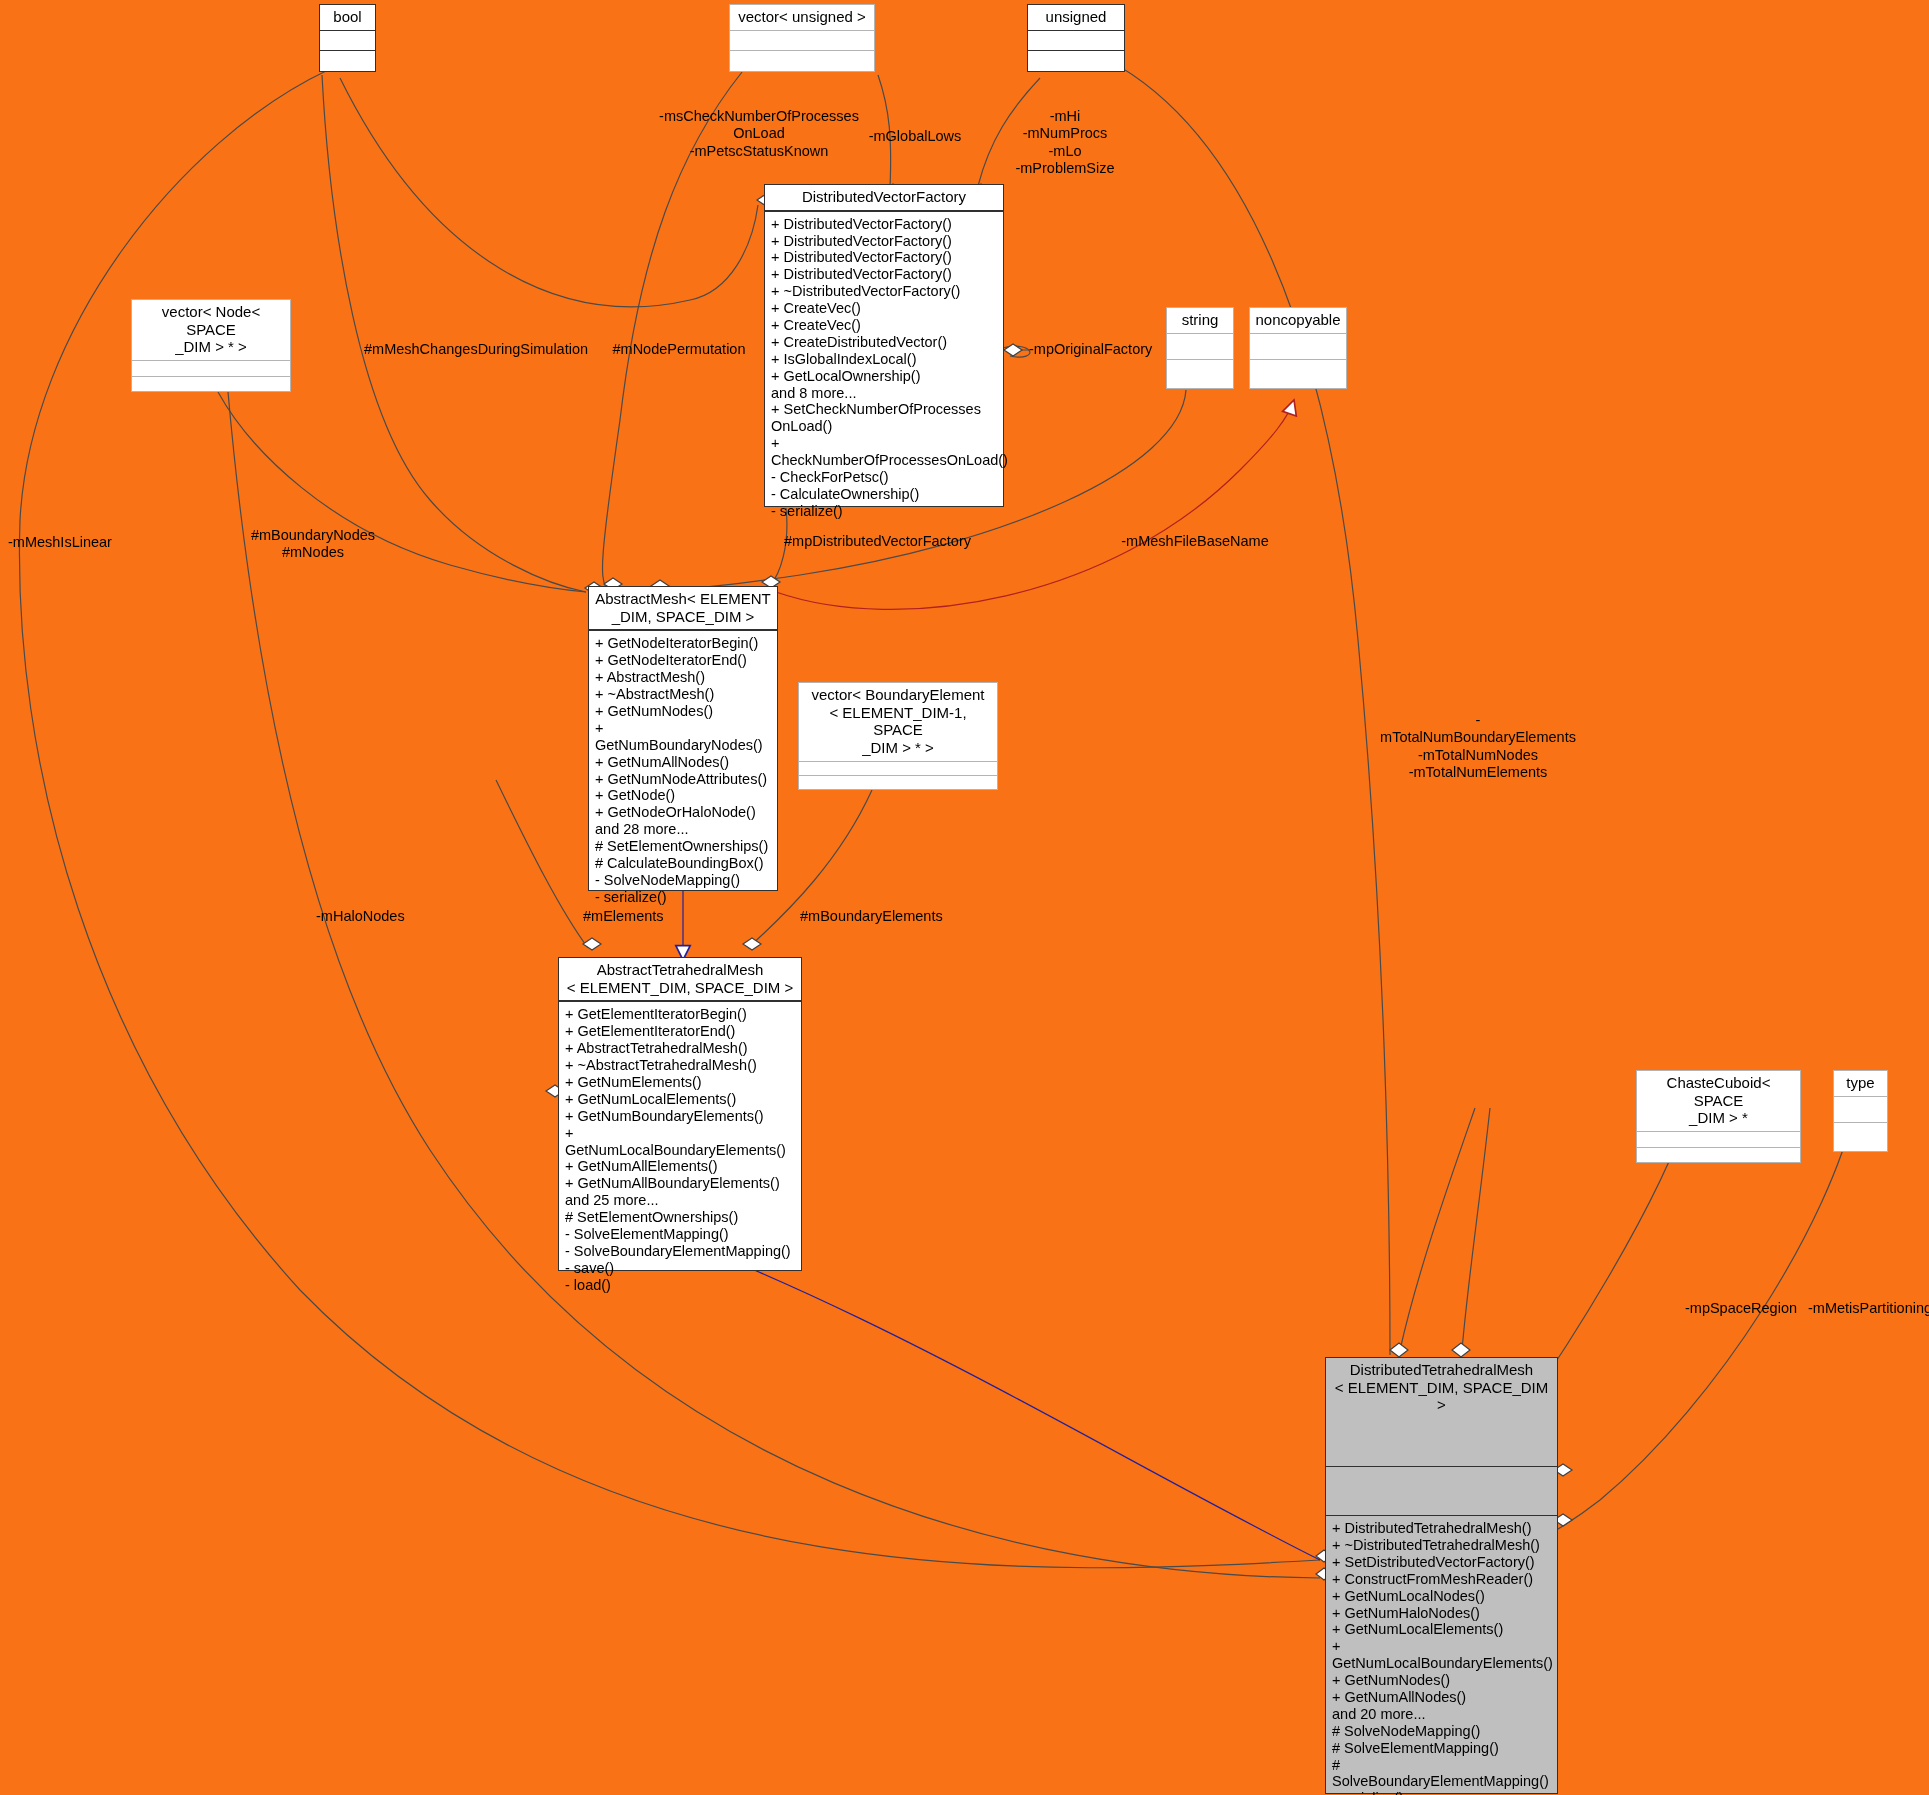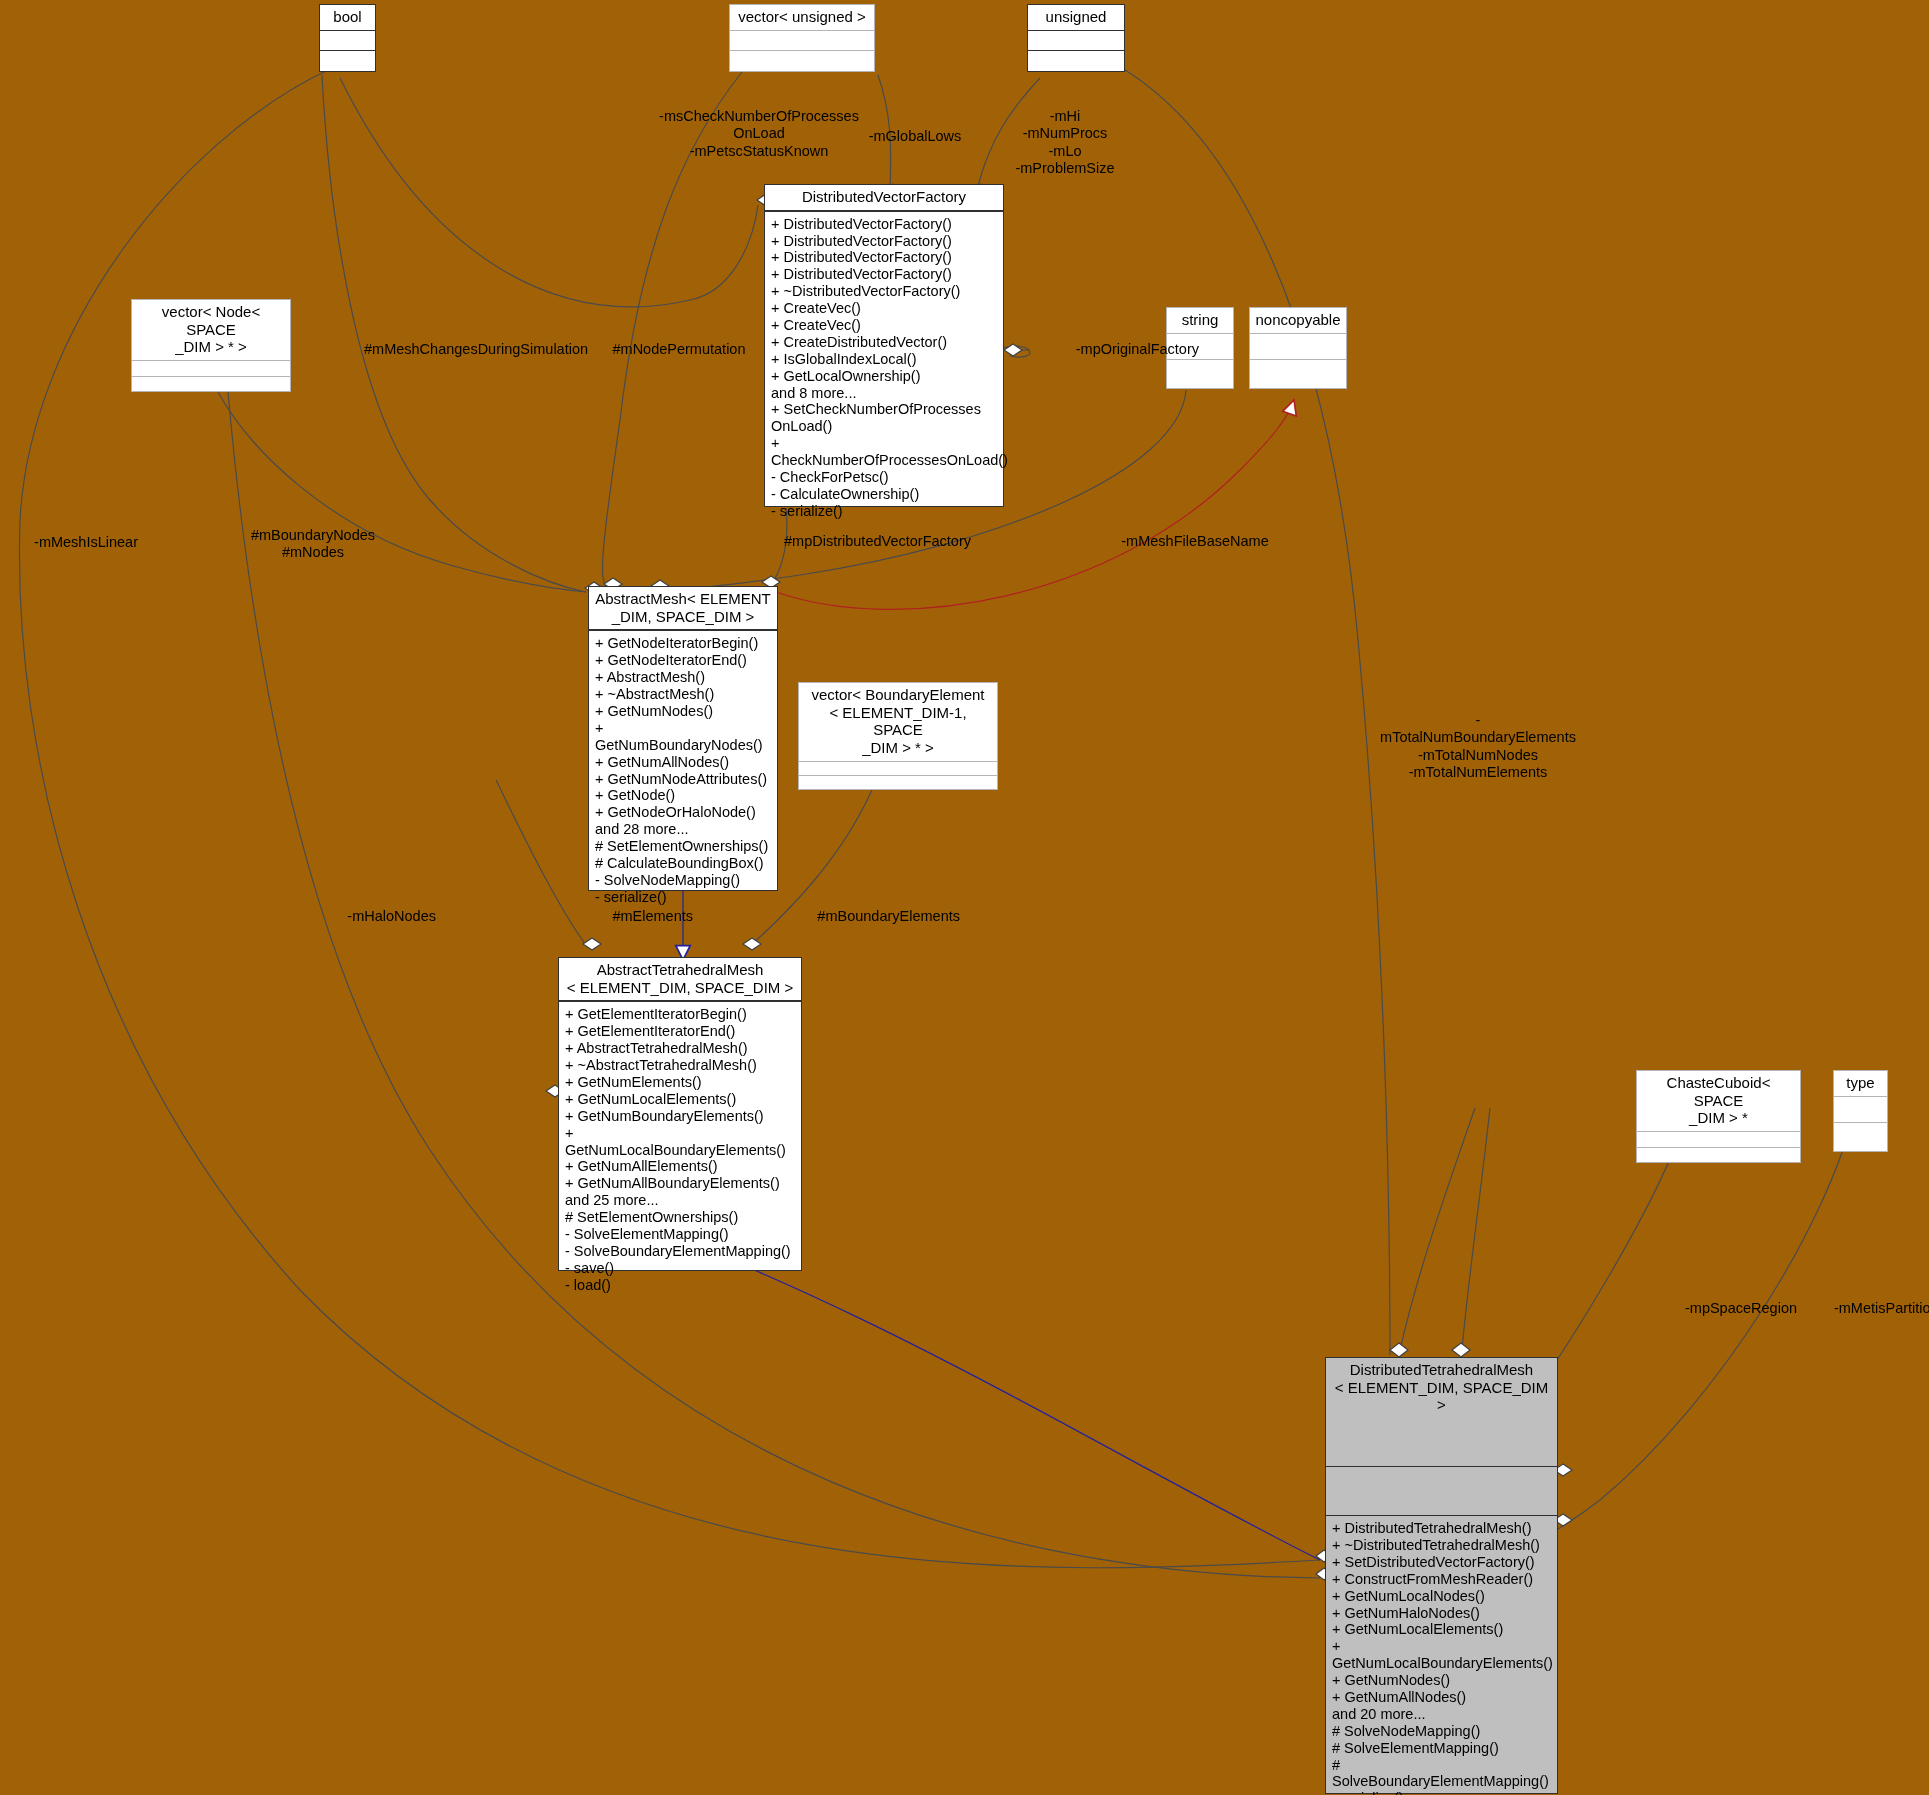--- a/index.html
+++ b/index.html
@@ -6,21 +6,21 @@
   html, body {
     margin: 0; padding: 0;
     background: #ffffff;
     font-family: "Liberation Sans", sans-serif;
   }
   #canvas {
     position: relative;
     width: 1929px;
     height: 1795px;
     overflow: hidden;
-    background: #a16207;
+    background: #f97316;
   }
   svg.edges {
     position: absolute;
     left: 0; top: 0;
     width: 1929px; height: 1795px;
     pointer-events: none;
   }
   .uml-box {
     position: absolute;
     background: #ffffff;
@@ -54,21 +54,21 @@
   }
   .edge-label {
     position: absolute;
     font-size: 14.5px;
     color: #000;
     line-height: 1.2;
     text-align: center;
     white-space: pre-line;
     pointer-events: none;
   }
-  .edge-label.left { text-align: right; }
+  .edge-label.left { text-align: left; }
 </style>
 </head>
 <body>
 
 <div id="canvas">
 
   <svg class="edges" viewBox="0 0 1929 1795">
     <defs>
       <marker id="openDiamond" markerWidth="14" markerHeight="14" refX="11" refY="7" orient="auto">
         <path d="M 1,7 L 6,3.4 L 11,7 L 6,10.6 Z" fill="#ffffff" stroke="#404040" stroke-width="1"></path>

